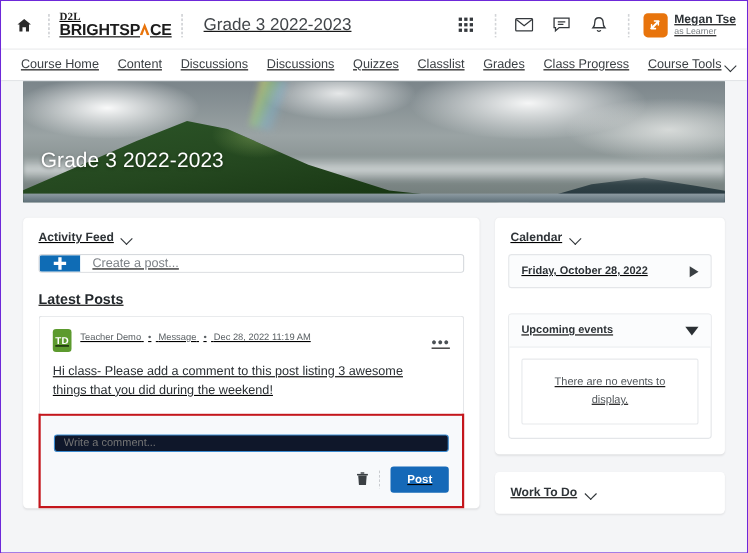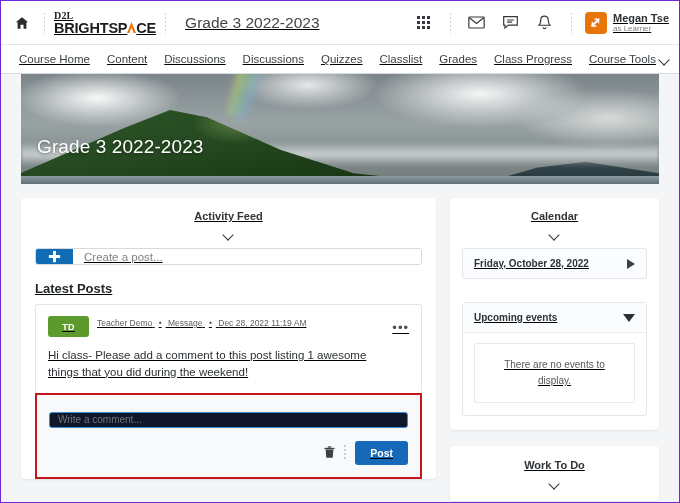--- a/index.html
+++ b/index.html
@@ -126,21 +126,20 @@
   .cols { display: flex; gap: 14px; padding-top: 14px; }
   .col-left { width: 415px; }
   .col-right { flex: 1; }
 
   .card { background: #fff; border-radius: 4px; box-shadow: 0 1px 2px rgba(0,0,0,.08); }
 
   .widget-head {
     display: flex; align-items: center; gap: 8px;
     font-size: 11px; font-weight: 700; color: #2f3438;
     padding: 12px 14px 9px 14px;
-    flex-direction: column;
   }
   .chev-d { width: 9px; height: 9px; position: relative; }
   .chev-d::before {
     content:""; position:absolute; left:0; top:1px; width:7px; height:7px;
     border-right: 1.6px solid #2f3438; border-bottom: 1.6px solid #2f3438;
     transform: rotate(45deg);
   }
 
   .create-post {
     display: flex; margin: 0 14px 0 14px;
@@ -156,21 +155,21 @@
   .latest-posts {
     font-size: 13px; font-weight: 700; color: #23282c; padding: 16px 14px 8px 14px;
   }
 
   .post {
     margin: 0 14px; border: 1px solid #e2e4e7; border-radius: 3px; border-bottom: none;
     padding: 11px 12px 13px 12px; position: relative; background:#fff;
   }
   .post-head { display: flex; align-items: flex-start; gap: 8px; }
   .av-green {
-    width: 41px; height: 21px; border-radius: 3px; background: #5c9a2e;
+    width: 17px; height: 21px; border-radius: 3px; background: #5c9a2e;
     display: flex; align-items: center; justify-content: center;
     color: #fff; font-size: 9px; font-weight: 700; letter-spacing: .2px;
     flex: 0 0 auto;
   }
   .post-meta { font-size: 8.5px; color: #5a6064; padding-top: 2px; }
   .post-meta .sep { margin: 0 4px; }
   .ellipsis { margin-left: auto; color: #4b5155; font-size: 13px; letter-spacing: 1px; line-height: .6; padding-top:8px;}
   .post-body {
     font-size: 11.5px; color: #2b3034; line-height: 1.45; padding: 10px 22px 0 0;
   }
@@ -372,21 +371,21 @@
               <div class="av-green">TD</div>
               <div class="post-meta">
                 <span>Teacher Demo</span>
                 <span class="sep">•</span>
                 <span>Message</span>
                 <span class="sep">•</span>
                 <span>Dec 28, 2022 11:19 AM</span>
               </div>
               <div class="ellipsis">•••</div>
             </div>
-            <div class="post-body">Hi class- Please add a comment to this post listing 1 awesome things that you did during the weekend!</div>
+            <div class="post-body">Hi class- Please add a comment to this post listing 3 awesome things that you did during the weekend!</div>
           </div>
 
           <div class="comment-zone">
             <input class="comment-input" type="text" placeholder="Write a comment..." style="">
             <div class="comment-actions">
               <span class="trash">
                 <svg width="11" height="13" viewBox="0 0 12 14">
                     <path d="M1.8 3.6h8.4l-.7 9.2H2.5z" fill="#3b4044"></path>
                     <rect x="0.6" y="1.9" width="10.8" height="1.5" fill="#3b4044"></rect>
                     <rect x="4.2" y="0.3" width="3.6" height="1.4" fill="#3b4044"></rect>

